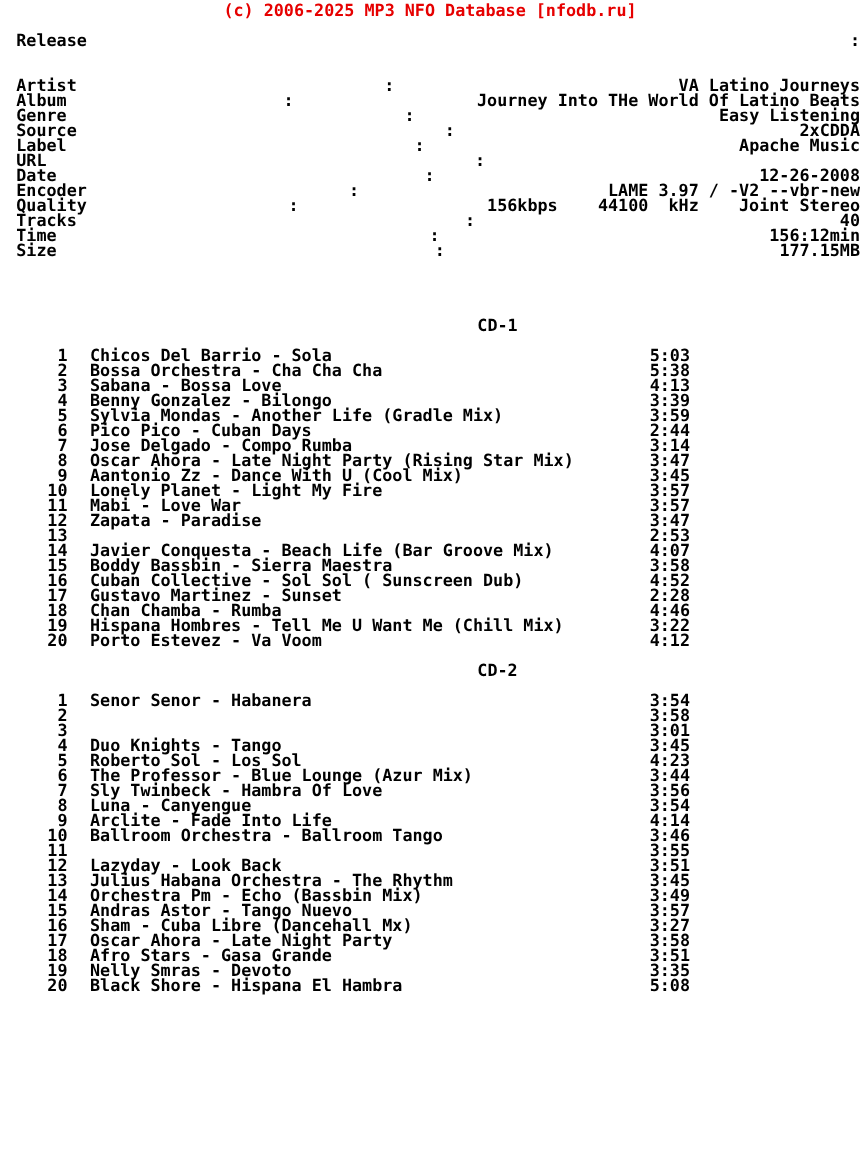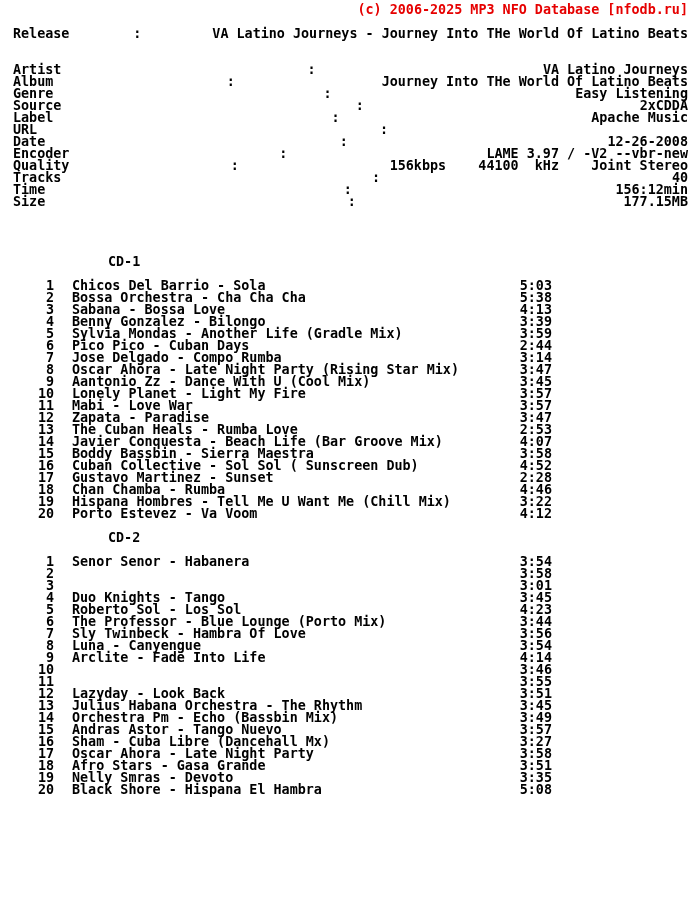--- a/index.html
+++ b/index.html
@@ -13,49 +13,49 @@
     font-size: 13.4px;
     color: #000000;
     padding-top: 4px;
     box-sizing: border-box;
     overflow: hidden;
   }
   .line { height: 12px; line-height: 12px; white-space: pre; }
   .gap-1 { height: 12px; }
   .gap-2 { height: 24px; }
   .gap-4 { height: 48px; }
-  .center { text-align: right; }
+  .center { text-align: center; }
   .red { color: #e60000; }
   .meta-row, .release-row { padding-left: 13px; display: flex; justify-content: space-between; }
   .meta-label { display: inline-block; width: 75px; white-space: pre; }
   .colon { display: inline-block; }
   .meta-value { padding-left: 8px; white-space: pre; }
   .release-value { padding-left: 26px; white-space: pre; }
-  .cd-title { padding-left: 108px; }
+  .cd-title { padding-left: 108px; text-align: center; }
   .track-row {
     display: flex;
     height: 12px;
     line-height: 12px;
     padding-left: 13px;
     padding-right: 136px;
   }
   .track-num { width: 41px; text-align: right; white-space: pre; flex: none; }
   .track-title { padding-left: 18px; white-space: pre; flex: none; }
   .track-time { margin-left: auto; white-space: pre; flex: none; }
 </style>
 </head>
 <body>
 
 <div class="page">
 
   <div class="line center red">(c) 2006-2025 MP3 NFO Database [nfodb.ru]</div>
   <div class="gap-1"></div>
 
   <div class="line release-row">
-    <span class="meta-label">Release</span><span class="colon">:</span><span class="release-value">VA Latino Journeys - Journey Into THe World Of Latino Beats</span>
+    <span class="meta-label">Release</span><span class="colon">:</span>
   </div>
 
   <div class="gap-2"></div>
 
   <div>
 
       <div class="line meta-row">
         <span class="meta-label">Artist</span><span class="colon">:</span><span class="meta-value">VA Latino Journeys</span>
       </div>
 
@@ -178,21 +178,20 @@
       </div>
 
       <div class="track-row">
         <span class="track-num">12</span>
         <span class="track-title">Zapata - Paradise</span>
         <span class="track-time">3:47</span>
       </div>
 
       <div class="track-row">
         <span class="track-num">13</span>
-        <span class="track-title">The Cuban Heals - Rumba Love</span>
         <span class="track-time">2:53</span>
       </div>
 
       <div class="track-row">
         <span class="track-num">14</span>
         <span class="track-title">Javier Conquesta - Beach Life (Bar Groove Mix)</span>
         <span class="track-time">4:07</span>
       </div>
 
       <div class="track-row">
@@ -262,21 +261,21 @@
       </div>
 
       <div class="track-row">
         <span class="track-num">5</span>
         <span class="track-title">Roberto Sol - Los Sol</span>
         <span class="track-time">4:23</span>
       </div>
 
       <div class="track-row">
         <span class="track-num">6</span>
-        <span class="track-title">The Professor - Blue Lounge (Porto Mix)</span>
+        <span class="track-title">The Professor - Blue Lounge (Azur Mix)</span>
         <span class="track-time">3:44</span>
       </div>
 
       <div class="track-row">
         <span class="track-num">7</span>
         <span class="track-title">Sly Twinbeck - Hambra Of Love</span>
         <span class="track-time">3:56</span>
       </div>
 
       <div class="track-row">
@@ -286,20 +285,21 @@
       </div>
 
       <div class="track-row">
         <span class="track-num">9</span>
         <span class="track-title">Arclite - Fade Into Life</span>
         <span class="track-time">4:14</span>
       </div>
 
       <div class="track-row">
         <span class="track-num">10</span>
+        <span class="track-title">Ballroom Orchestra - Ballroom Tango</span>
         <span class="track-time">3:46</span>
       </div>
 
       <div class="track-row">
         <span class="track-num">11</span>
         <span class="track-time">3:55</span>
       </div>
 
       <div class="track-row">
         <span class="track-num">12</span>

